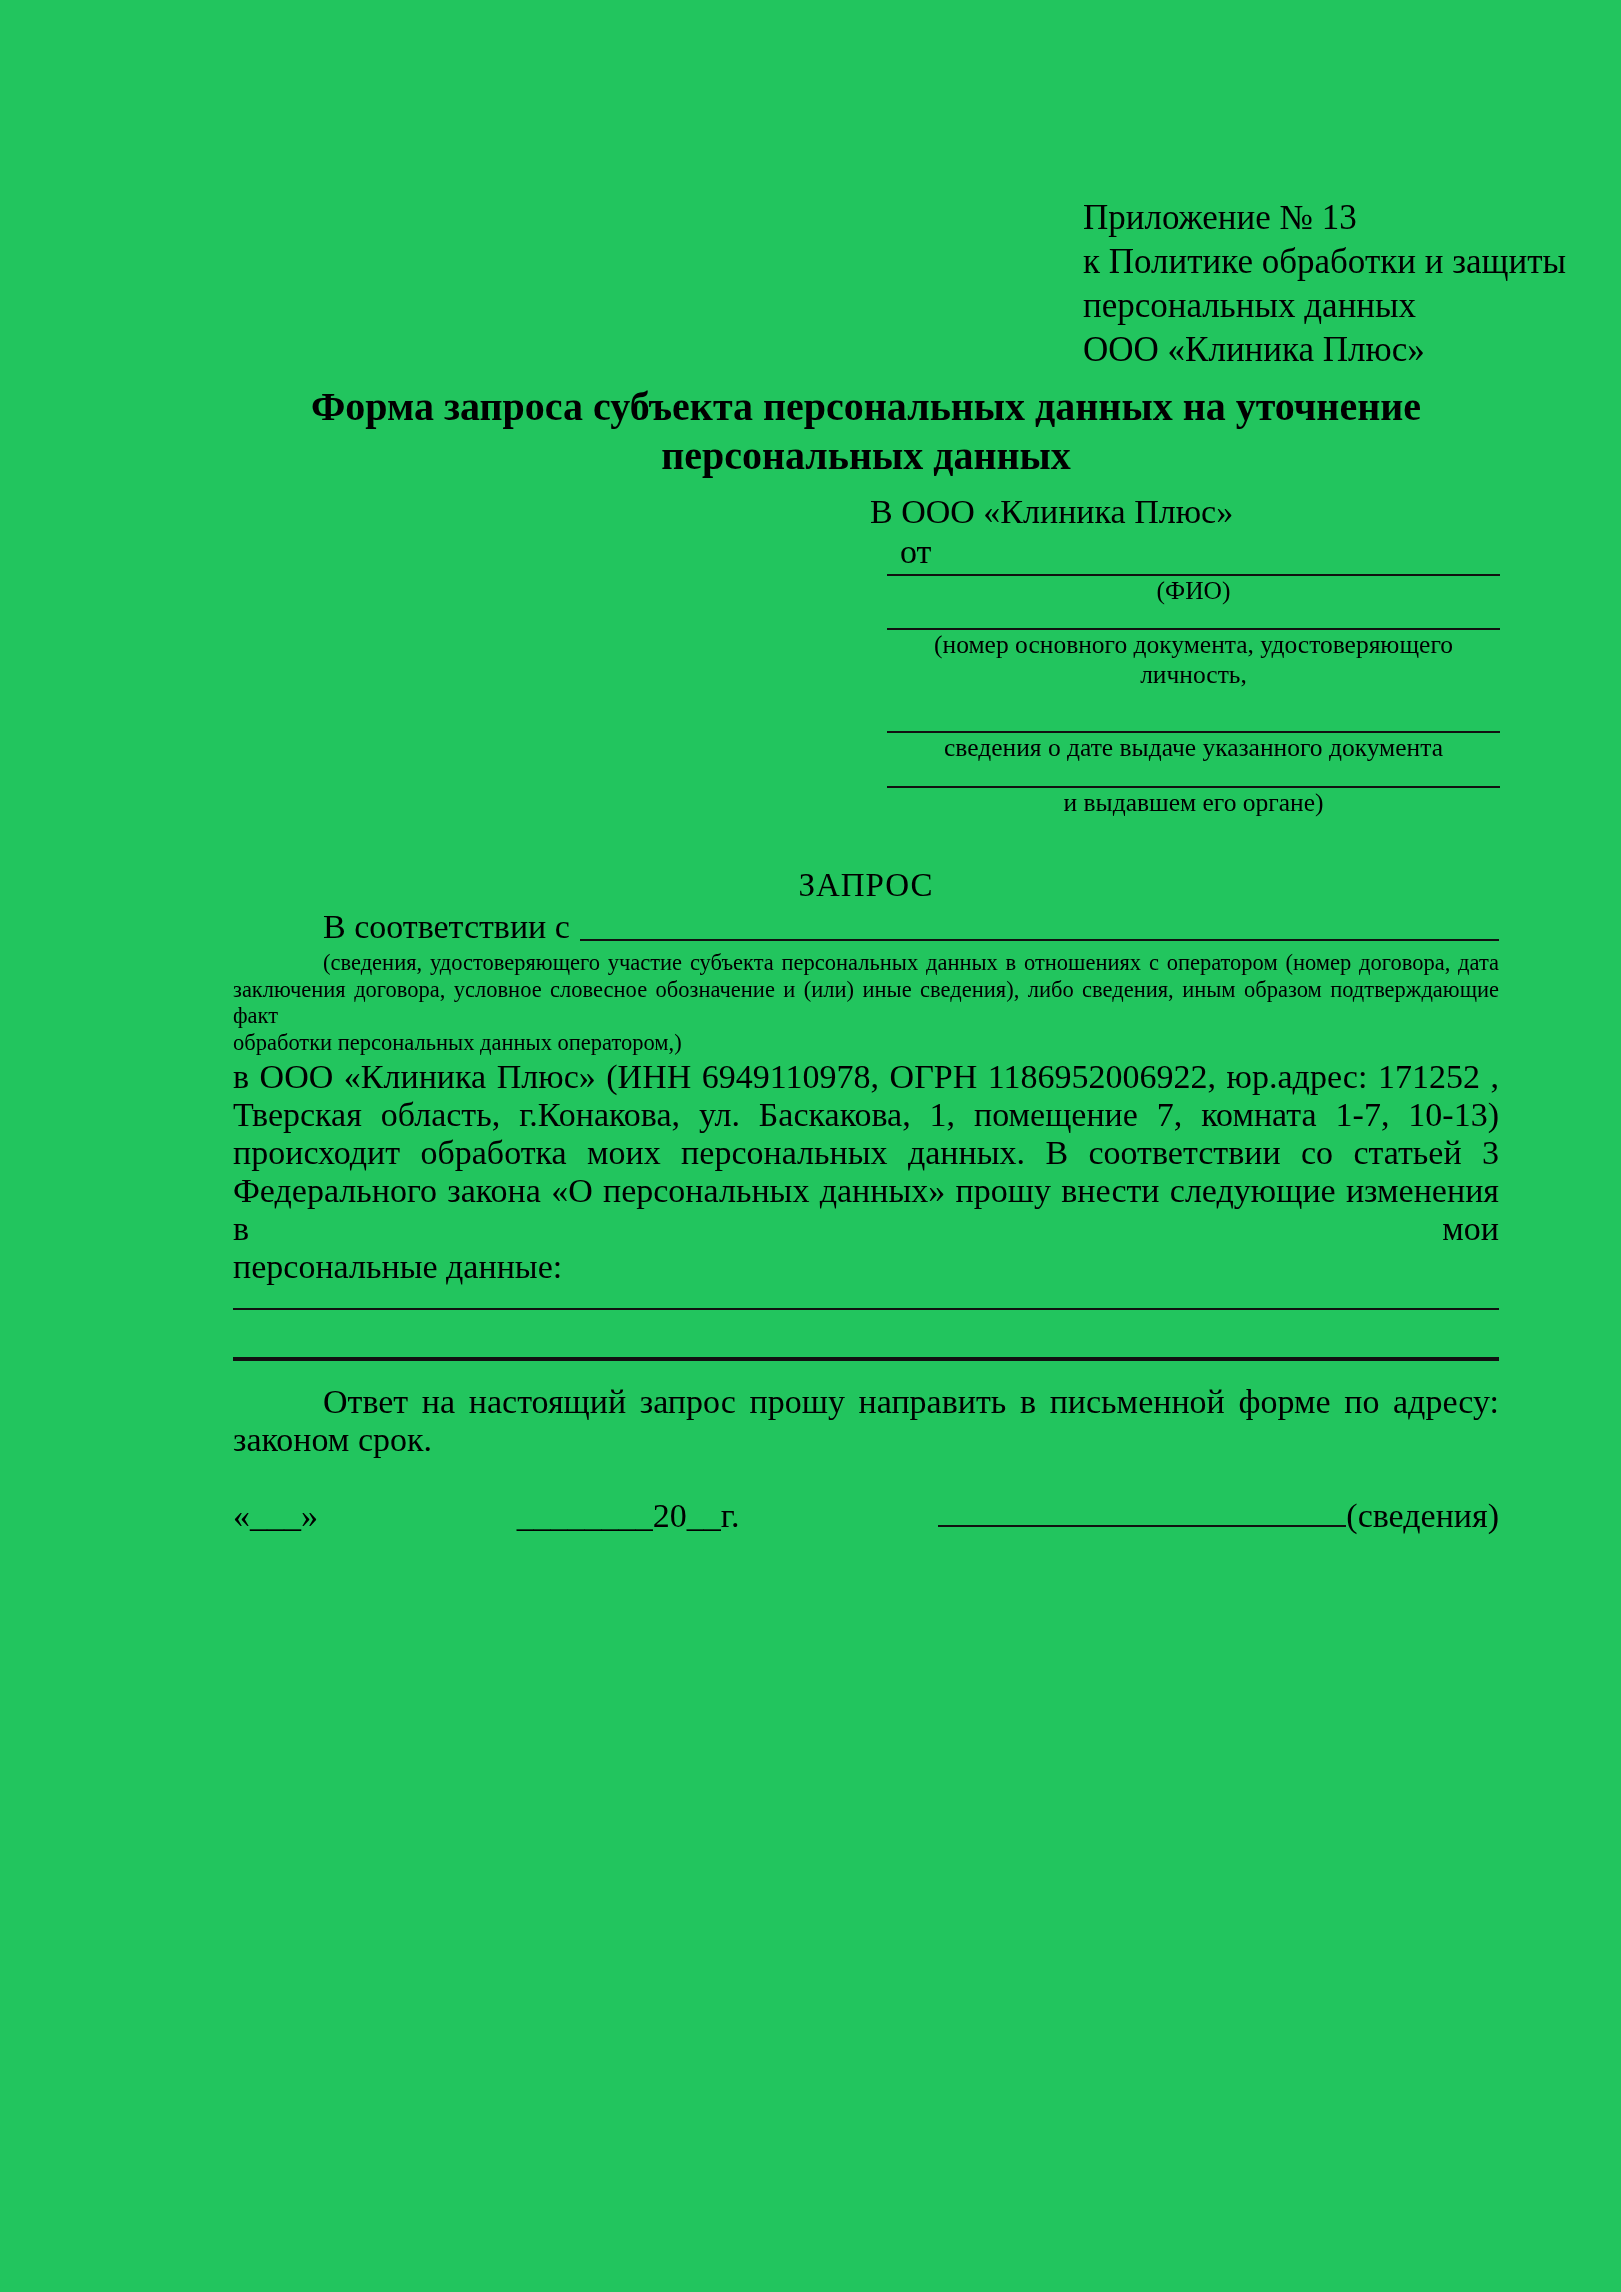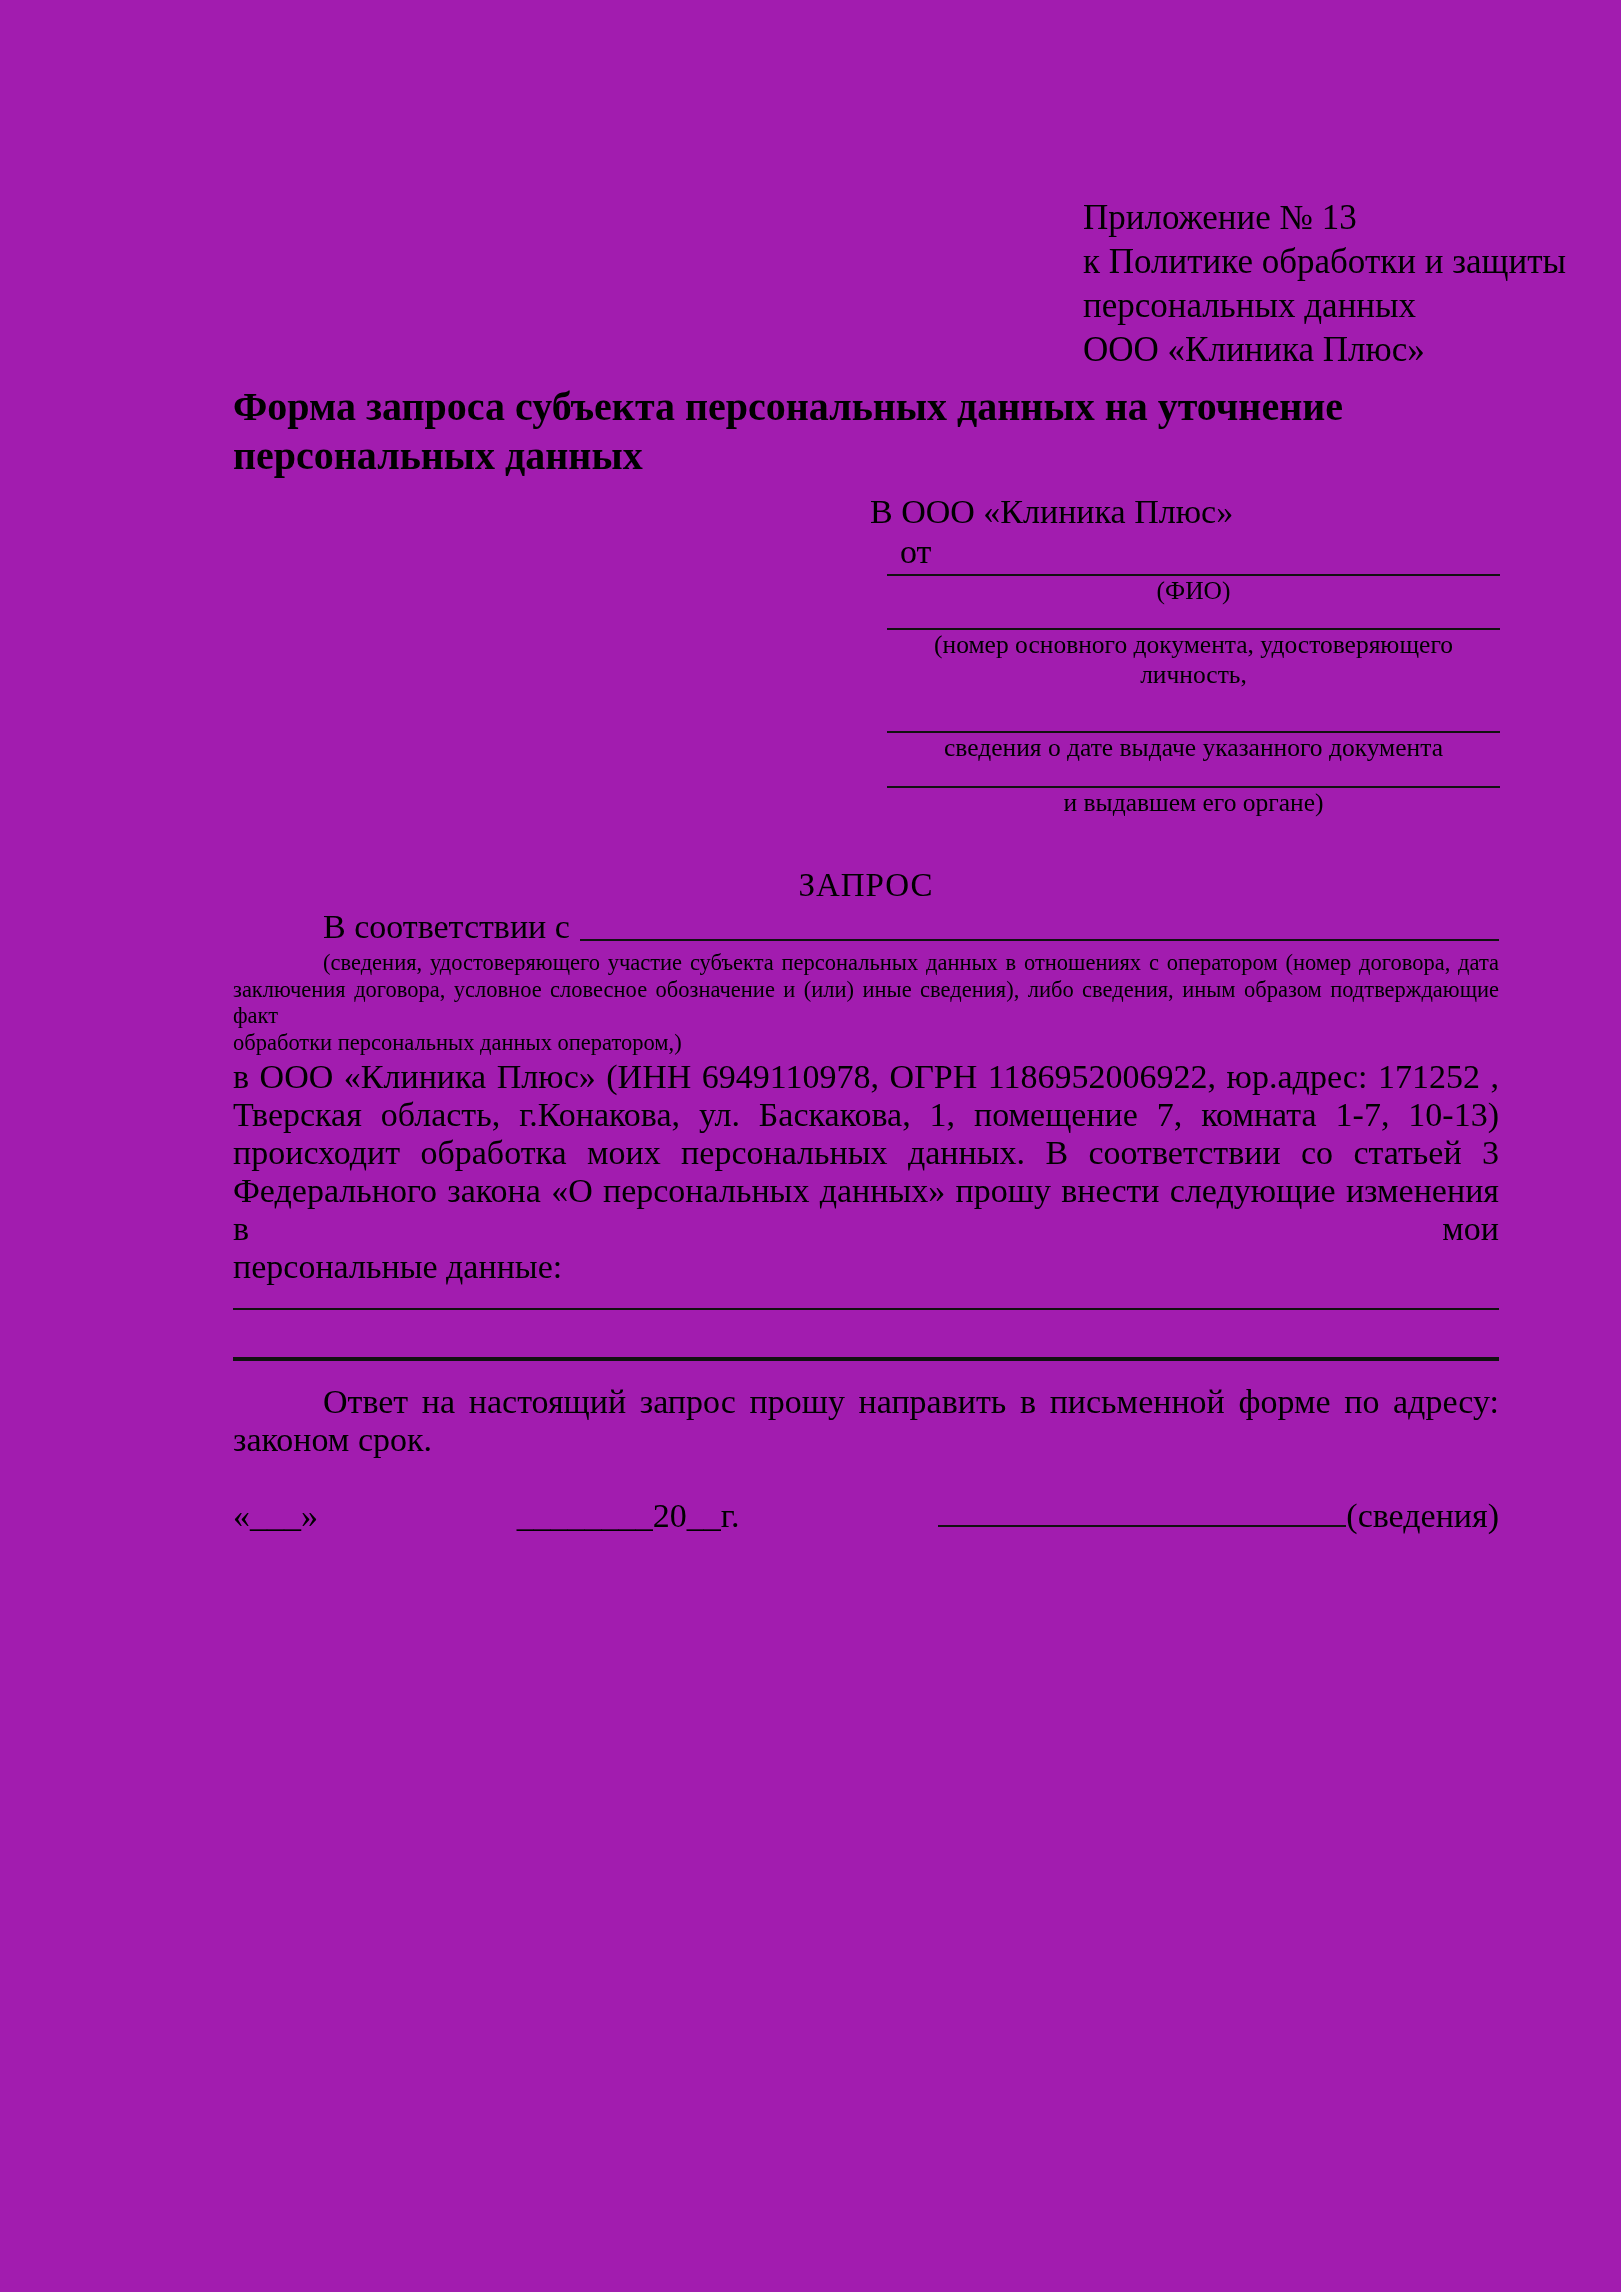--- a/index.html
+++ b/index.html
@@ -1,31 +1,31 @@
 <!DOCTYPE html>
 <html><head>
 <meta charset="utf-8">
 <style>
   html,body { margin:0; padding:0; background:#e8e8e8; }
   .page {
     position:relative;
     width:1621px; height:2293px;
     margin:0 auto;
-    background:#a21caf;
+    background:#22c55e;
     color:#000000;
     font-family:"Liberation Serif","DejaVu Serif",serif;
     box-sizing:border-box;
     padding:196px 122px 0 233px;
     overflow:hidden;
   }
   
   .appendix { margin-left:850px; font-size:35px; line-height:44px; }
   .appendix div { white-space:nowrap; }
   
-  .title { margin-top:9.8px; font-size:40px; line-height:49px; font-weight:bold; text-align:left; }
+  .title { margin-top:9.8px; font-size:40px; line-height:49px; font-weight:bold; text-align:center; }
   
   .addressee { font-size:34px; }
   .org { margin-top:11.8px; margin-left:637px; line-height:40px; white-space:nowrap; }
   .ot  { margin-left:667px; line-height:39px; }
   .fline { margin-left:654px; width:613px; border-bottom:2.9px solid #111; }
   .f1  { margin-top:3.9px; }
   .g22 { margin-top:21.6px; }
   .g42 { margin-top:41px; }
   .g23 { margin-top:22.5px; }
   .fcap { margin-left:654px; width:613px; text-align:center; font-size:25.5px; line-height:30px; }

